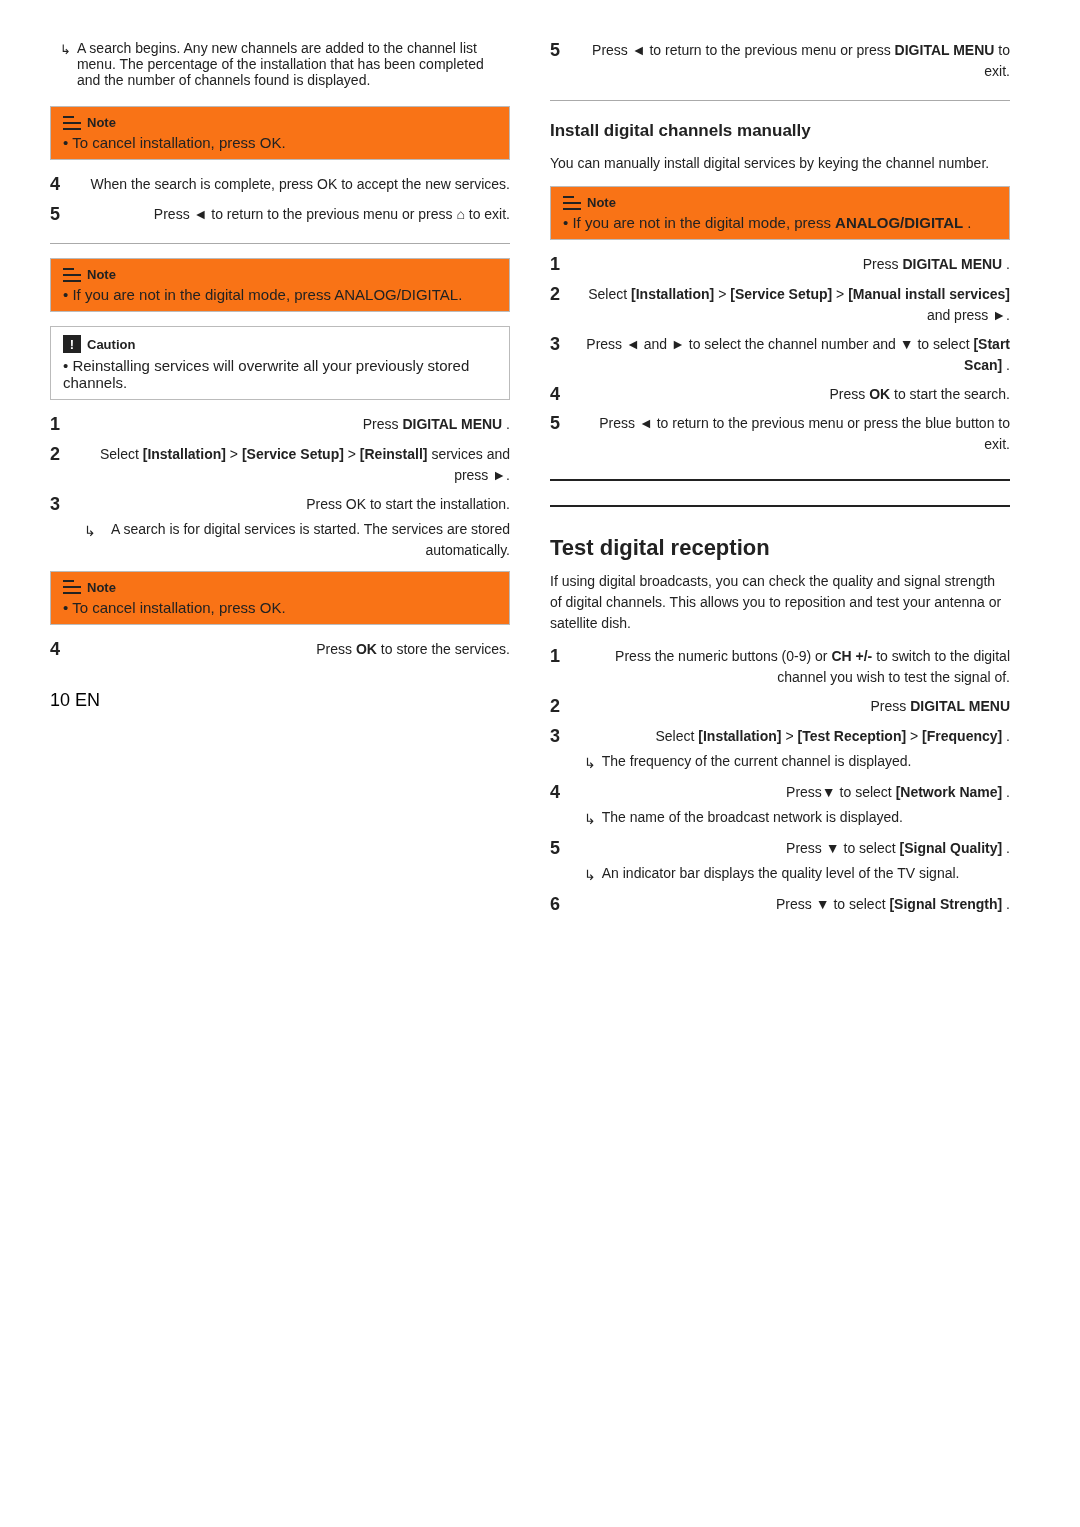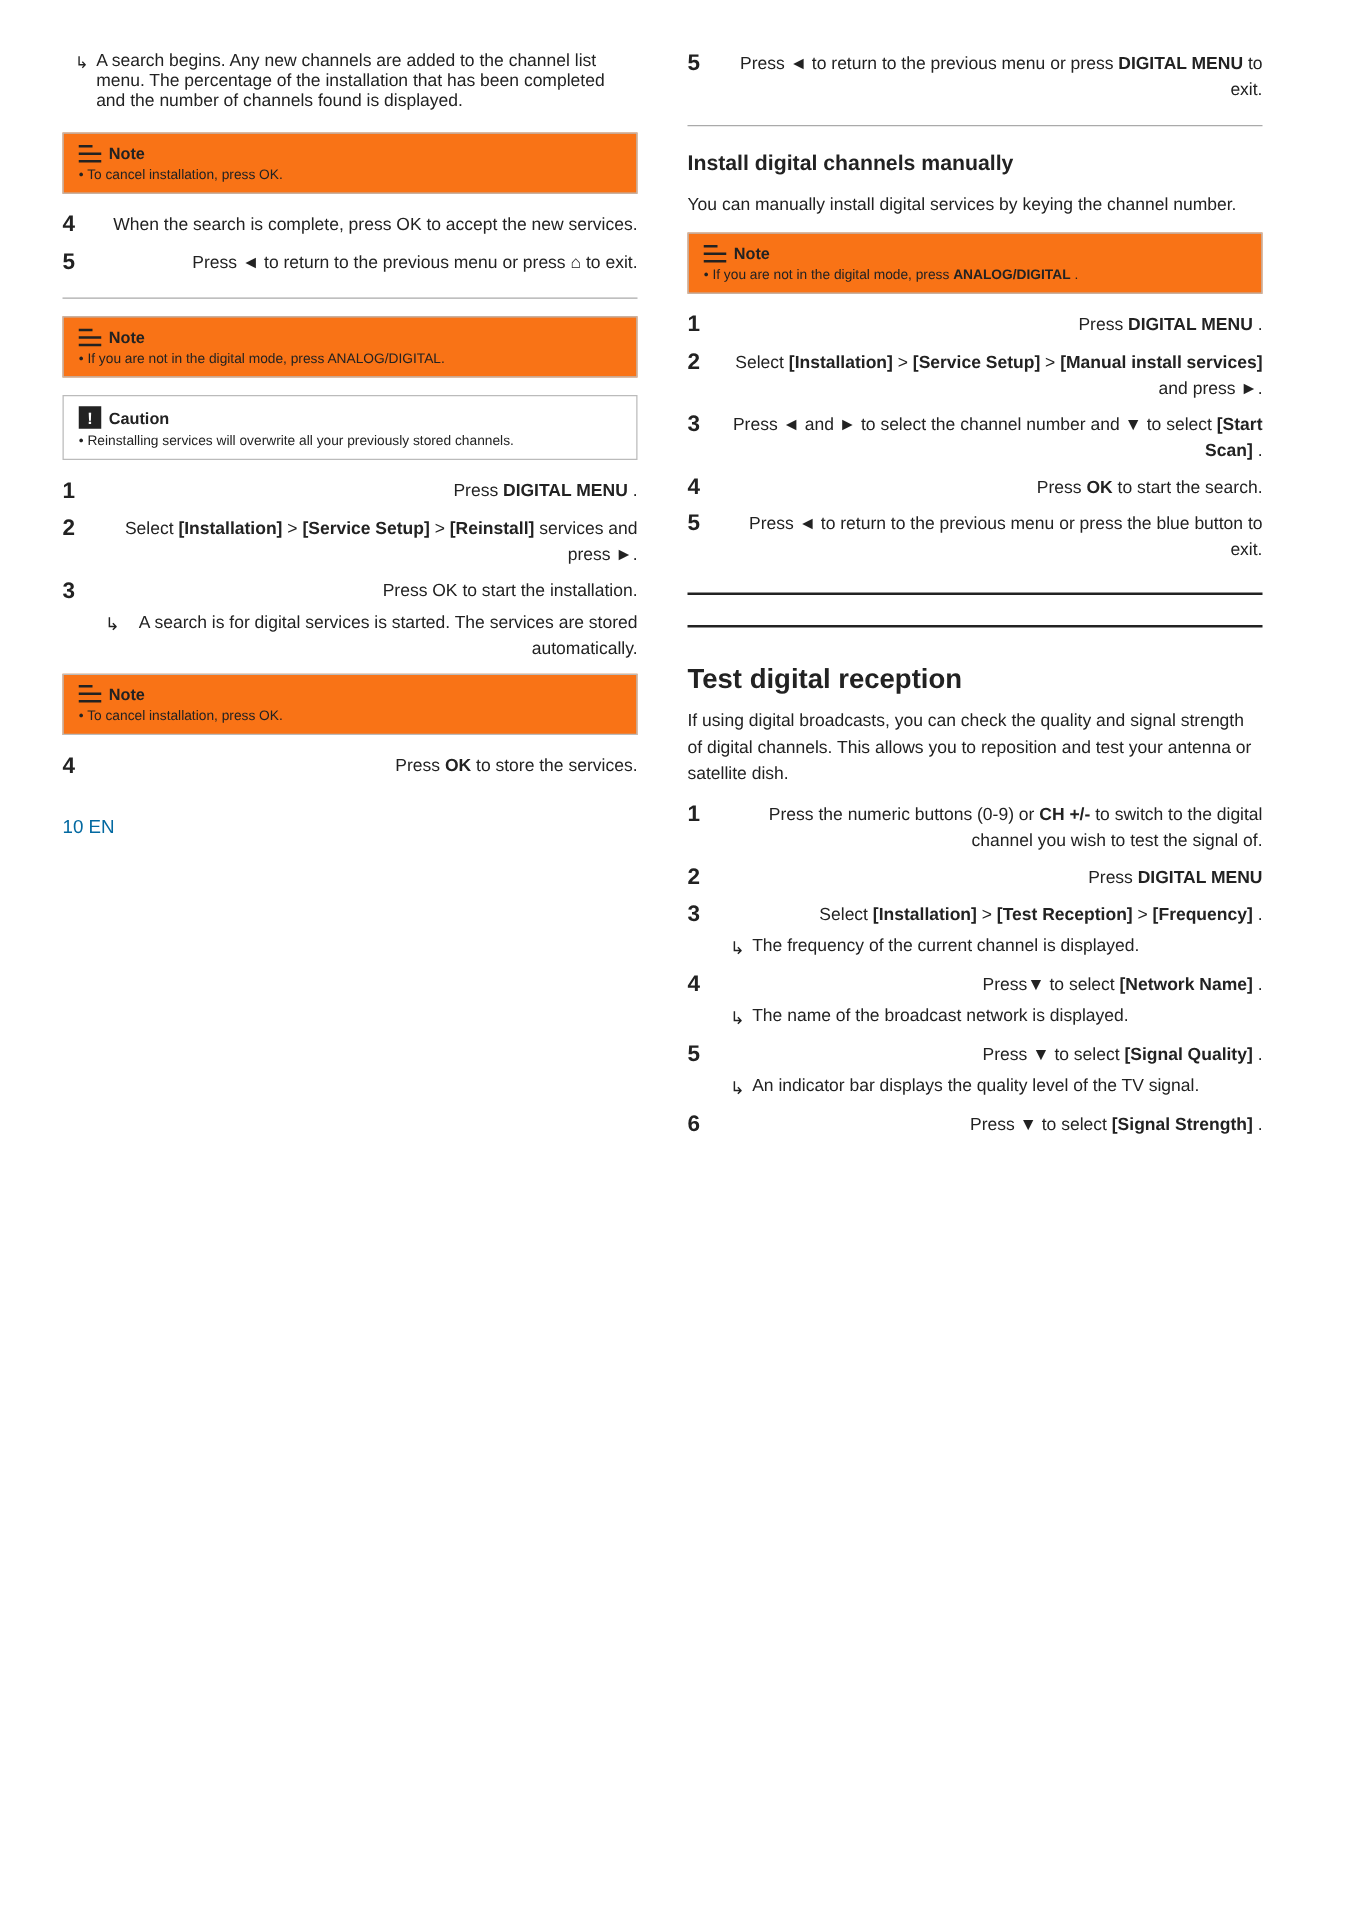--- a/index.html
+++ b/index.html
@@ -142,25 +142,25 @@
       flex-shrink: 0;
       margin-top: 2px;
     }
     .indent-block {
       padding-left: 30px;
       margin: 8px 0 12px 0;
       line-height: 1.6;
     }
     .page-footer {
       margin-top: 30px;
-      font-size: 15px;
-      color: #0369a1;
+      font-size: 18px;
+      color: #000000;
     }
     p { line-height: 1.5; margin-bottom: 8px; }
-    .note-text { font-size: 11px; }
+    .note-text { font-size: 15px; }
     .intro-text { margin-bottom: 12px; line-height: 1.5; }
   </style>
 </head>
 <body>
 
 <div class="page-layout">
 
   <div class="col-left">
 
     <div class="bullet-intro">

